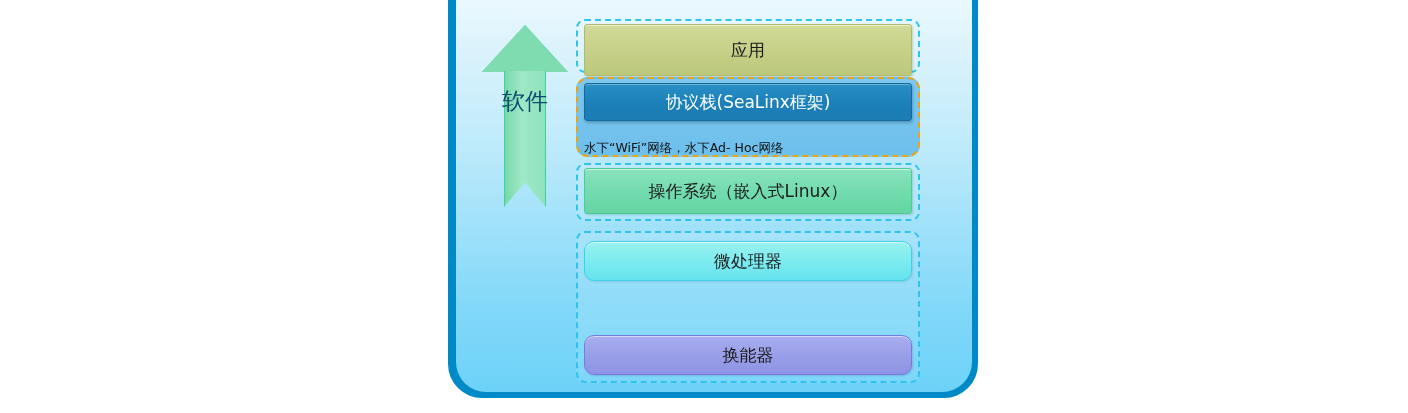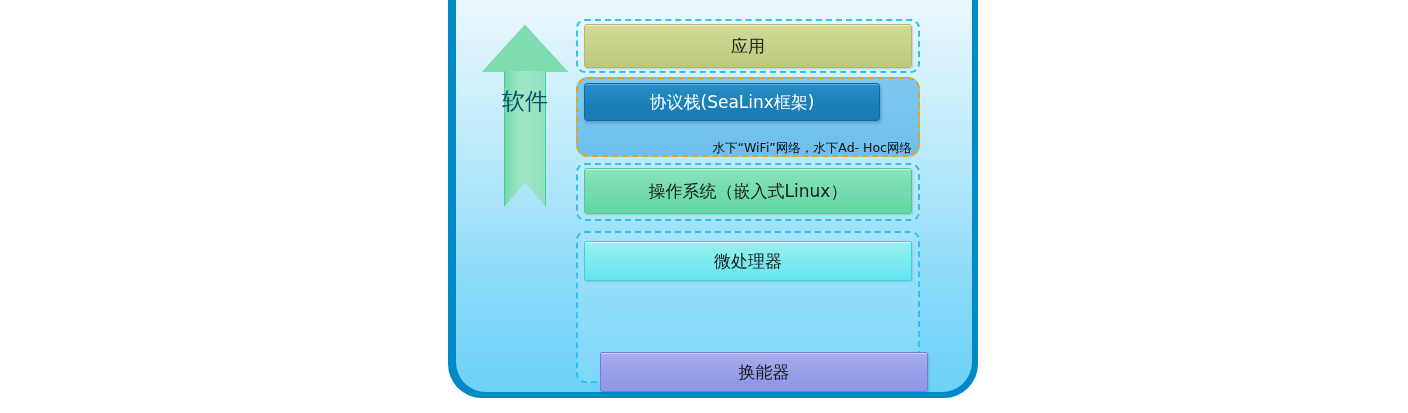--- a/index.html
+++ b/index.html
@@ -151,82 +151,81 @@
     justify-content: center;
     color: #1c1c1c;
     font-size: 17px;
     font-family: "DejaVu Sans", "Liberation Sans", sans-serif;
     border-radius: 3px;
     white-space: nowrap;
   }
 
   
   #box-app {
-    left: 584px; top: 24px; width: 328px; height: 44px;
+    left: 584px; top: 24px; width: 328px; height: 52px;
     background: linear-gradient(180deg,#d2da97 0%, #c7d189 48%, #bcc87c 100%);
     border: 1px solid #aebb6d;
     box-shadow: inset 0 1px 0 rgba(255,255,255,0.55), 1px 1px 2px rgba(60,70,30,0.20);
     justify-content: center;
   }
 
   
   #box-proto {
-    left: 584px; top: 83px; width: 296px; height: 38px;
+    left: 584px; top: 83px; width: 328px; height: 38px;
     background: linear-gradient(180deg,#2a8fc6 0%, #1b7fb8 55%, #1d7cb4 100%);
     color: #ffffff;
     font-size: 17px;
     border: 1px solid #15689a;
     box-shadow: inset 0 1px 0 rgba(255,255,255,0.30), 1px 2px 3px rgba(10,50,80,0.28);
     text-align: center;
   }
 
   
   #proto-desc {
     position: absolute;
     left: 584px; top: 124px; width: 328px; height: 30px;
-    text-align: right;
+    text-align: left;
     color: #101010;
     font-size: 12.5px;
     line-height: 15.5px;
     font-family: "DejaVu Sans", "Liberation Sans", sans-serif;
     white-space: pre-line;
   }
 
   
   #box-os {
     left: 584px; top: 168px; width: 328px; height: 46px;
     background: linear-gradient(180deg,#8ae3bd 0%, #73dcae 50%, #64d5a3 100%);
     border: 1px solid #4ccb93;
     box-shadow: inset 0 1px 0 rgba(255,255,255,0.55), 1px 1px 2px rgba(20,80,60,0.18);
     text-align: right;
   }
 
   
   .hw-box {
     left: 584px; width: 328px; height: 40px;
-    border-radius: 2px;
+    border-radius: 10px;
   }
   #box-mcu {
     top: 241px;
     background: linear-gradient(180deg,#9af1ef 0%, #7fecef 45%, #66e3ee 100%);
     border: 1px solid #3ed3e3;
     box-shadow: inset 0 1px 0 rgba(255,255,255,0.6), 1px 1px 2px rgba(20,90,110,0.16);
   }
   #box-modem {
     top: 288px;
     background: linear-gradient(180deg,#a9cdf2 0%, #93c0ef 48%, #86b7ec 100%);
     border: 1px solid #6aa6e2;
     box-shadow: inset 0 1px 0 rgba(255,255,255,0.55), 1px 1px 2px rgba(30,70,120,0.16);
   }
   #box-transducer {
-    top: 352px;
+    top: 335px;
     background: linear-gradient(180deg,#a9adef 0%, #9a9fe9 48%, #8f94e4 100%);
     border: 1px solid #767cdc;
     box-shadow: inset 0 1px 0 rgba(255,255,255,0.5), 1px 1px 2px rgba(50,50,120,0.18);
-    margin-left: 16px;
   }
 </style>
 </head>
 <body>
 
 <div id="canvas">
 
   <div class="frame"></div>
 
   <div class="panel"></div>

